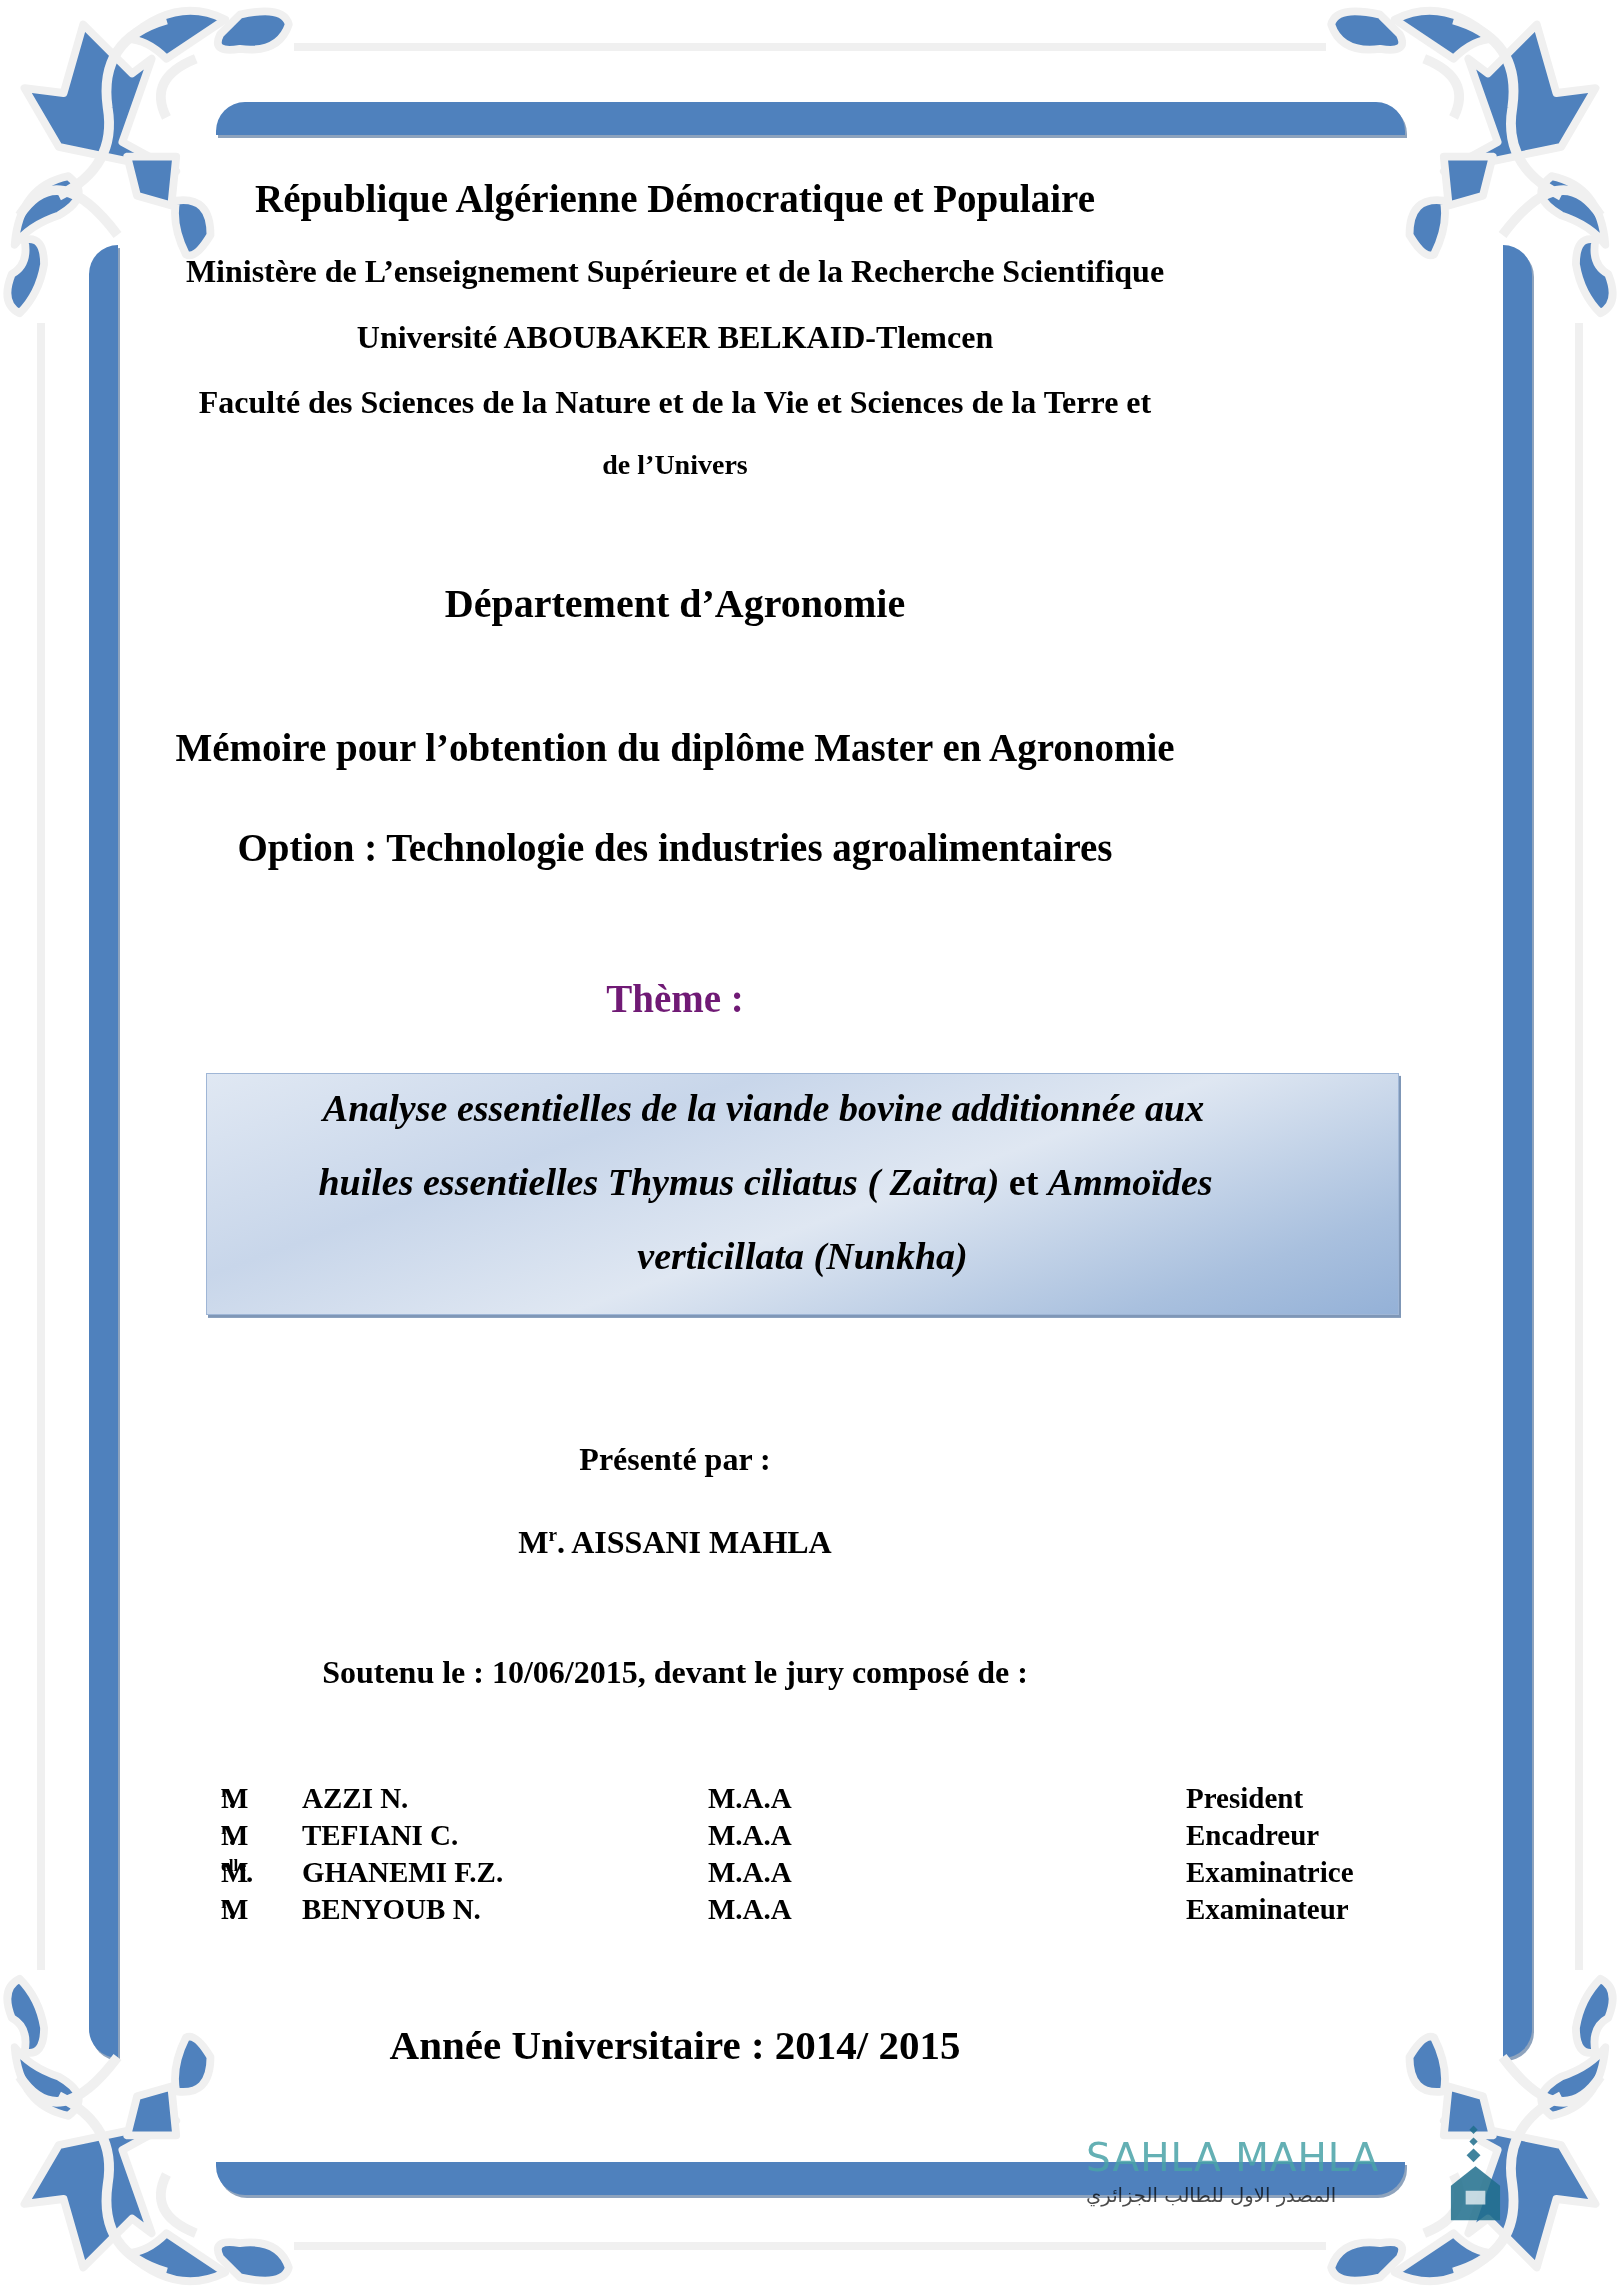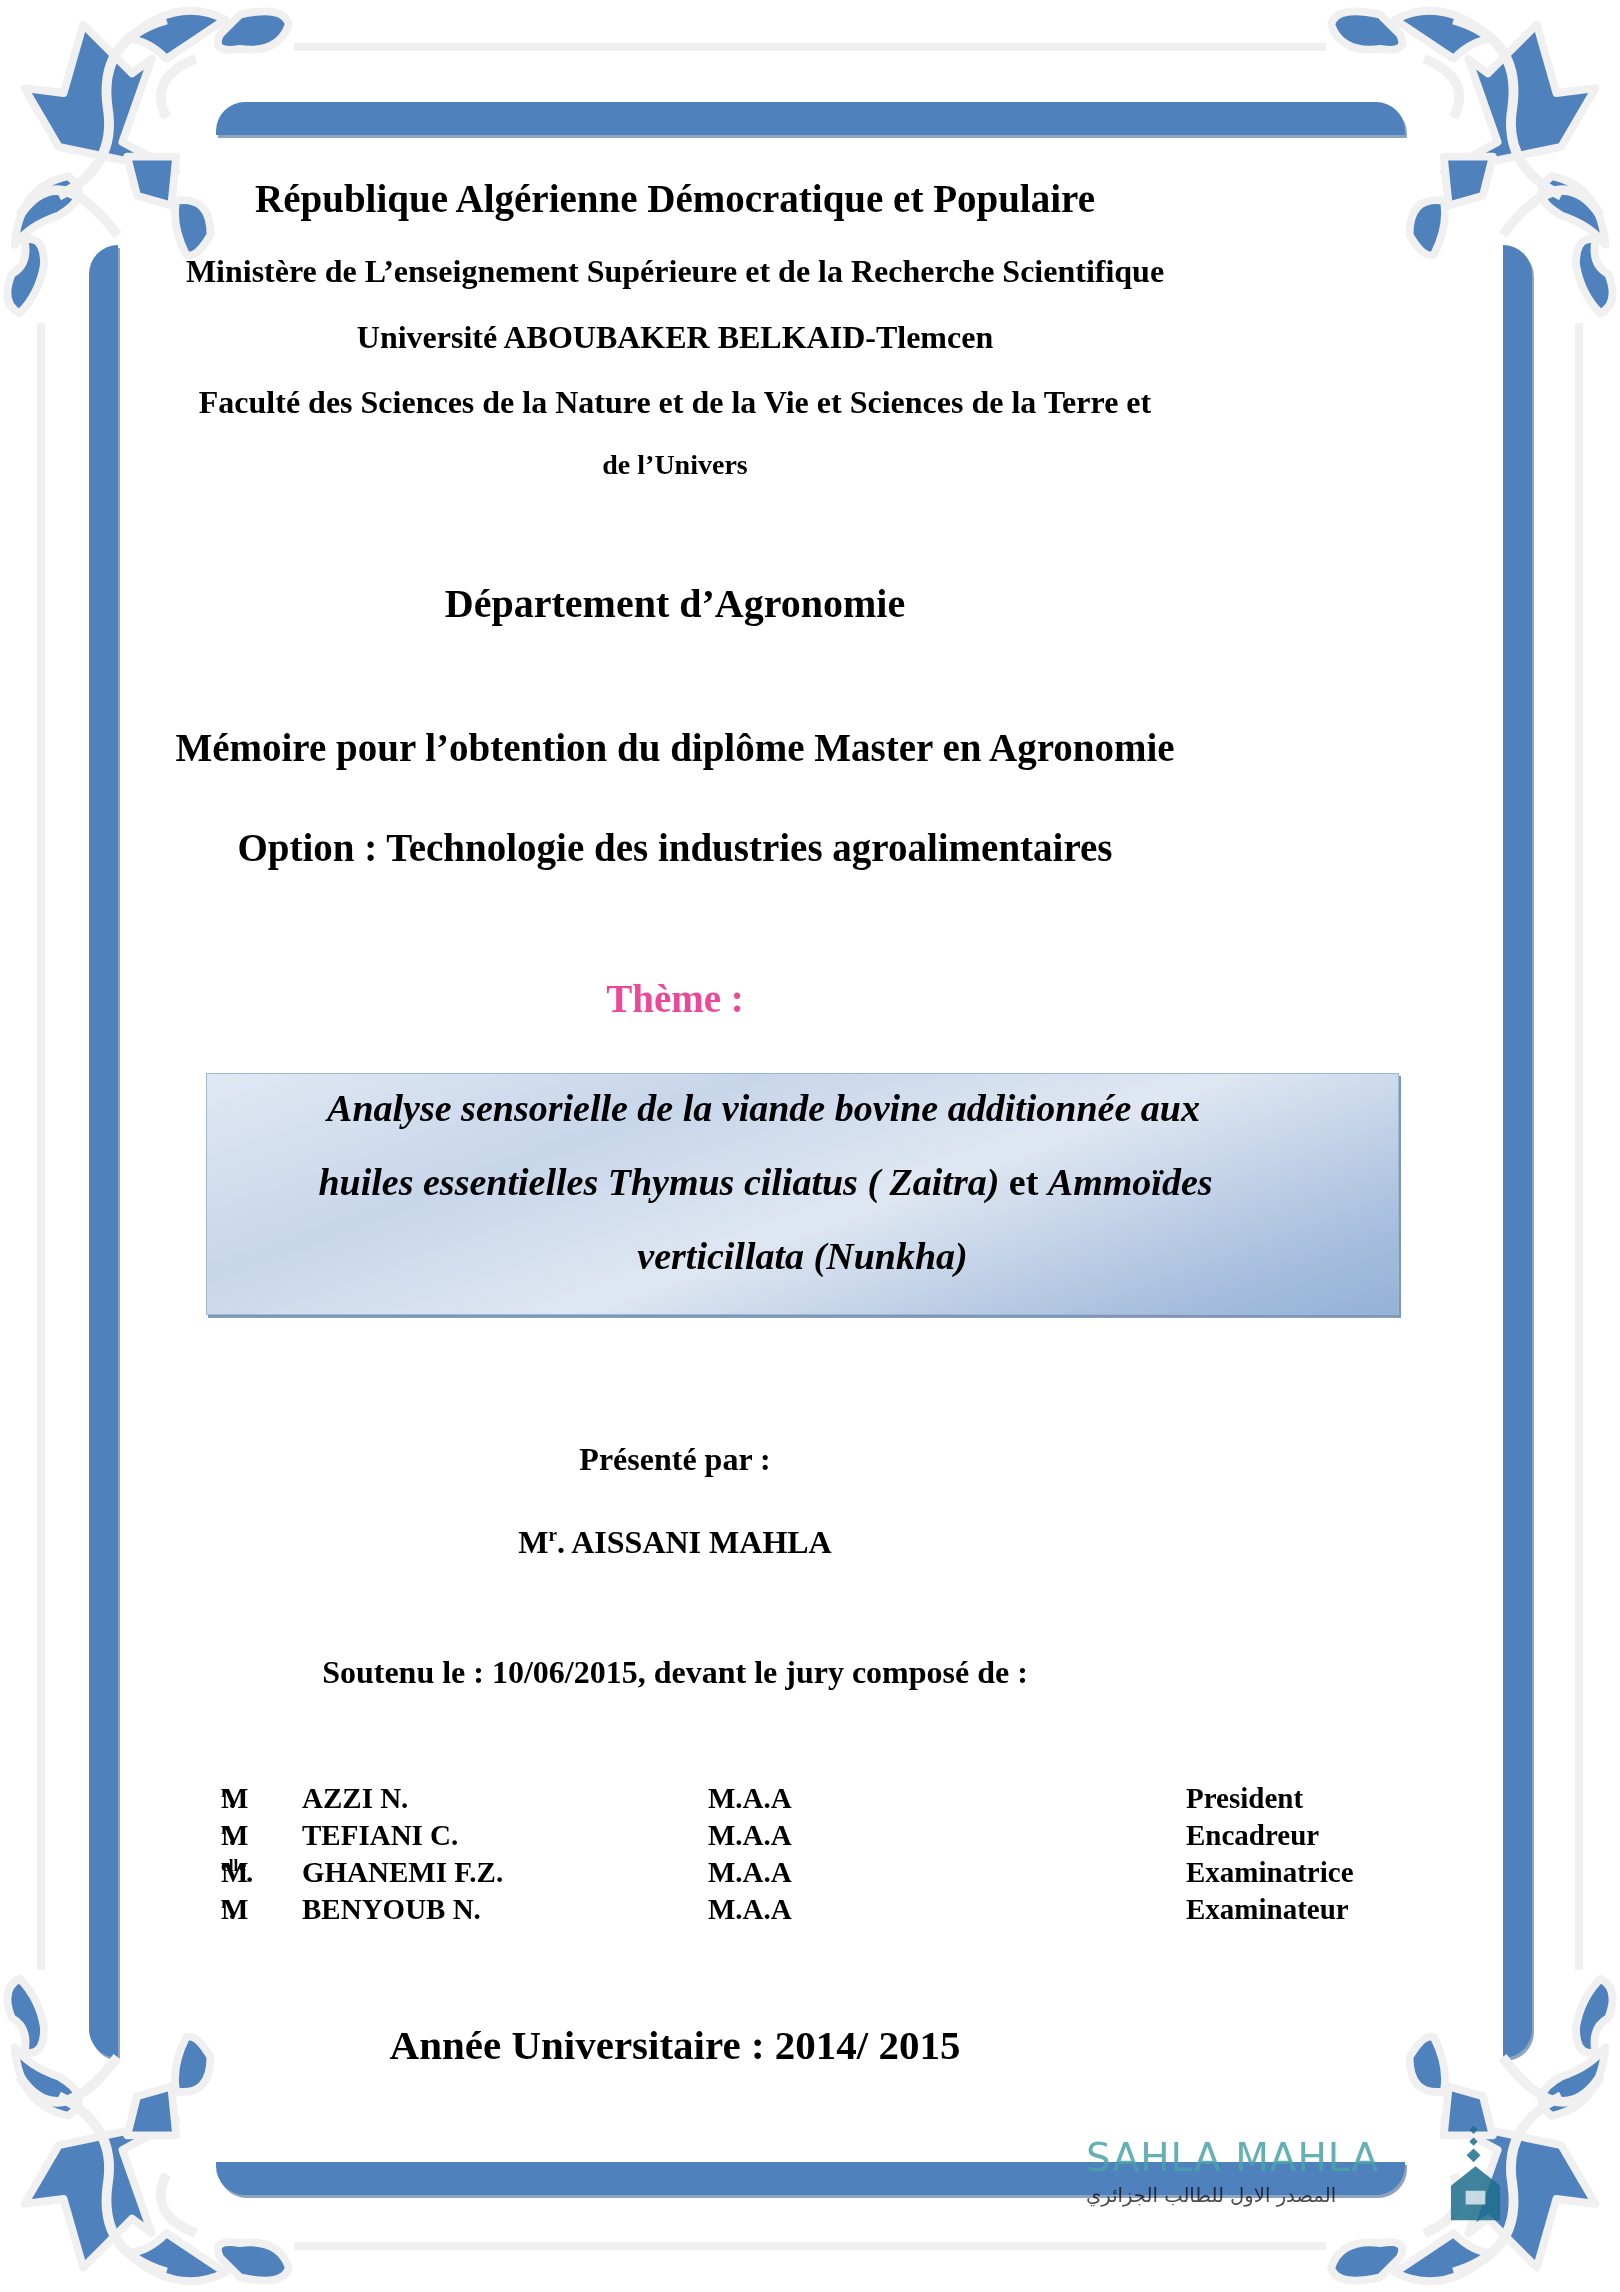--- a/index.html
+++ b/index.html
@@ -16,21 +16,21 @@
   
   .center { position:absolute; left:0; width:1350px; text-align:center; font-weight:bold; }
   .t1 { top:176px; font-size:39px; }
   .t2 { top:253px; font-size:32px; }
   .t3 { top:319px; font-size:32px; }
   .t4 { top:384px; font-size:32px; }
   .t5 { top:449px; font-size:28px; }
   .t6 { top:580px; font-size:40px; }
   .t7 { top:725px; font-size:39px; }
   .t8 { top:825px; font-size:39px; }
-  .theme-label { top:976px; font-size:39px; color:#ec4899; }
+  .theme-label { top:976px; font-size:39px; color:#701a75; }
   .theme-box {
     position:absolute; left:206px; top:1073px; width:1191px; height:240px;
     background:linear-gradient(160deg, #e0e8f3 0%, #c8d6ea 30%, #dfe7f2 55%, #a9c0de 85%, #94b1d7 100%);
     border:1px solid #9fb6d6;
     box-shadow:2px 2.9px 0 #7f97b7;
   }
   .theme-line { position:absolute; left:0; width:100%; text-align:center; font-style:italic; font-weight:bold; font-size:38px; }
   .theme-line.l1 { top:11.8px; left:-39px; }
   .theme-line.l2 { top:86px; left:-37px; }
   .theme-line.l3 { top:160px; }
@@ -138,21 +138,21 @@
 <div class="center t4">Faculté des Sciences de la Nature et de la Vie et Sciences de la Terre et</div>
 <div class="center t5">de l’Univers</div>
 <div class="center t6">Département d’Agronomie</div>
 
 <div class="center t7">Mémoire pour l’obtention du diplôme Master en Agronomie</div>
 <div class="center t8">Option : Technologie des industries agroalimentaires</div>
 
 <div class="center theme-label">Thème :</div>
 
 <div class="theme-box">
-  <div class="theme-line l1">Analyse sensorielle de la viande bovine additionnée aux</div>
+  <div class="theme-line l1">Analyse essentielles de la viande bovine additionnée aux</div>
   <div class="theme-line l2"><span>huiles essentielles Thymus ciliatus (   Zaitra)</span><span class="upright"> et </span><span>Ammoïdes</span></div>
   <div class="theme-line l3">verticillata (Nunkha)</div>
 </div>
 
 <div class="center p1">Présenté par :</div>
 <div class="center p2"><span>M</span><sup>r</sup><span>. AISSANI MAHLA</span></div>
 <div class="center p3">Soutenu le : 10/06/2015, devant le jury composé de :</div>
 
 <div class="jury">
   <div class="jury-row">

